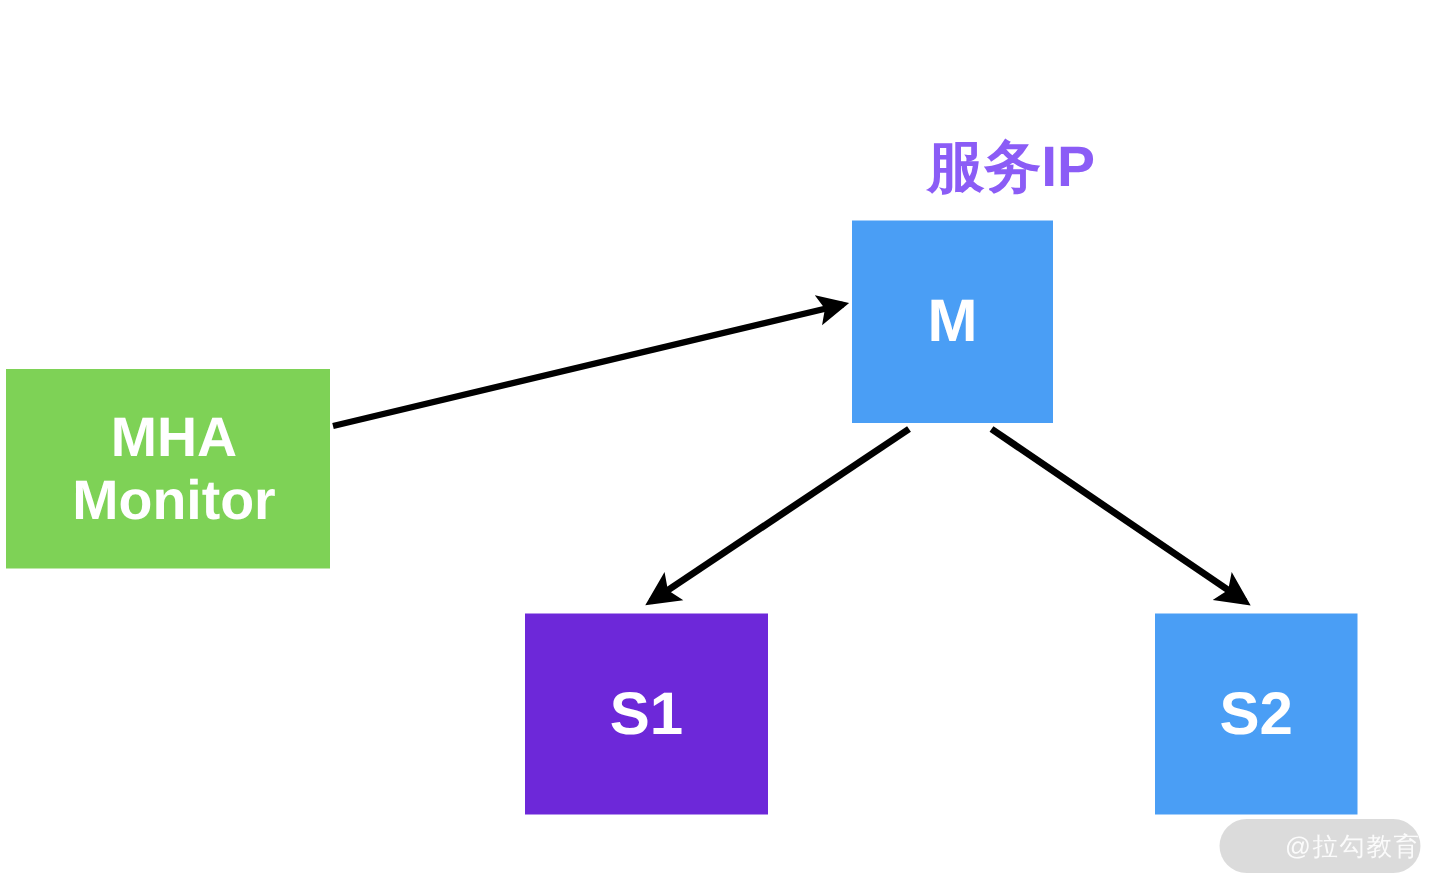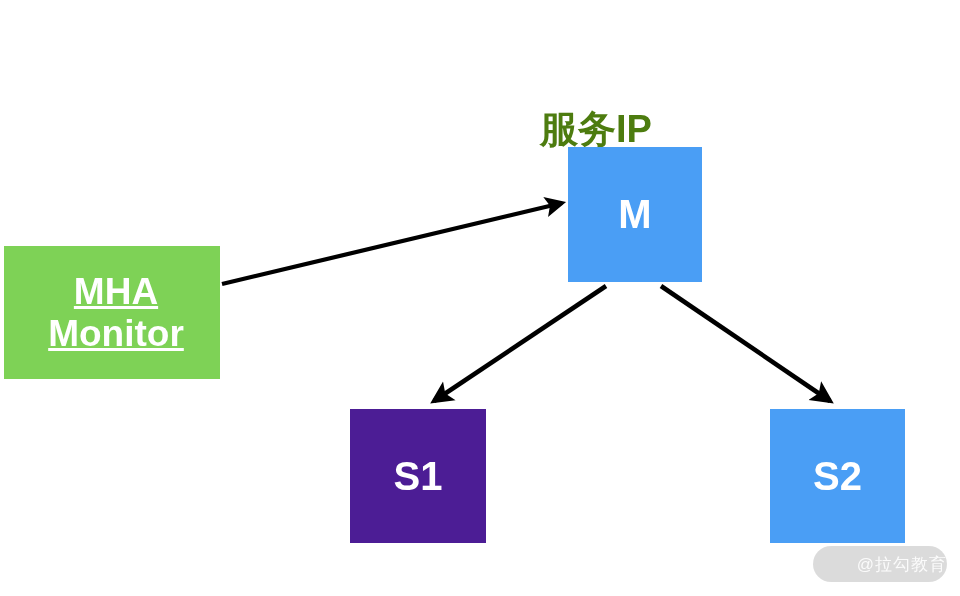--- a/index.html
+++ b/index.html
@@ -48,35 +48,34 @@
     font-size: 40px;
     text-align: center;
   }
   .node-mha {
     left: 4px;
     top: 246px;
     width: 216px;
     height: 133px;
     font-size: 37px;
     padding-left: 8px;
-    text-decoration: underline;
   }
   .node-mha .mha-text {
     display: block;
     white-space: pre-line;
   }
   .label-service-ip {
     position: absolute;
     left: 540px;
-    top: 104px;
+    top: 86px;
     width: 190px;
-    text-align: left;
+    text-align: right;
     font-size: 38px;
     font-weight: bold;
-    color: #4d7c0f;
+    color: #8b5cf6;
     letter-spacing: 0px;
   }
   #edges {
     position: absolute;
     left: 0;
     top: 0;
     width: 960px;
     height: 596px;
     pointer-events: none;
   }
@@ -117,21 +116,21 @@
 
   <div class="node node-mha" style="left: 4px; top: 246px; width: 216px; height: 133px; background: rgb(126, 210, 86); color: rgb(255, 255, 255);">
     <span class="mha-text">MHA
 Monitor</span>
   </div>
 
   <div class="node node-m" style="left: 568px; top: 147px; width: 134px; height: 135px; background: rgb(74, 158, 245); color: rgb(255, 255, 255);">
     <span>M</span>
   </div>
 
-  <div class="node node-s1" style="left: 350px; top: 409px; width: 136px; height: 134px; background: #4c1d95; color: rgb(255, 255, 255);">
+  <div class="node node-s1" style="left: 350px; top: 409px; width: 162px; height: 134px; background: #6d28d9; color: rgb(255, 255, 255);">
     <span>S1</span>
   </div>
 
   <div class="node node-s2" style="left: 770px; top: 409px; width: 135px; height: 134px; background: rgb(74, 158, 245); color: rgb(255, 255, 255);">
     <span>S2</span>
   </div>
 
   <div class="watermark">
     <span>@拉勾教育</span>
   </div>

